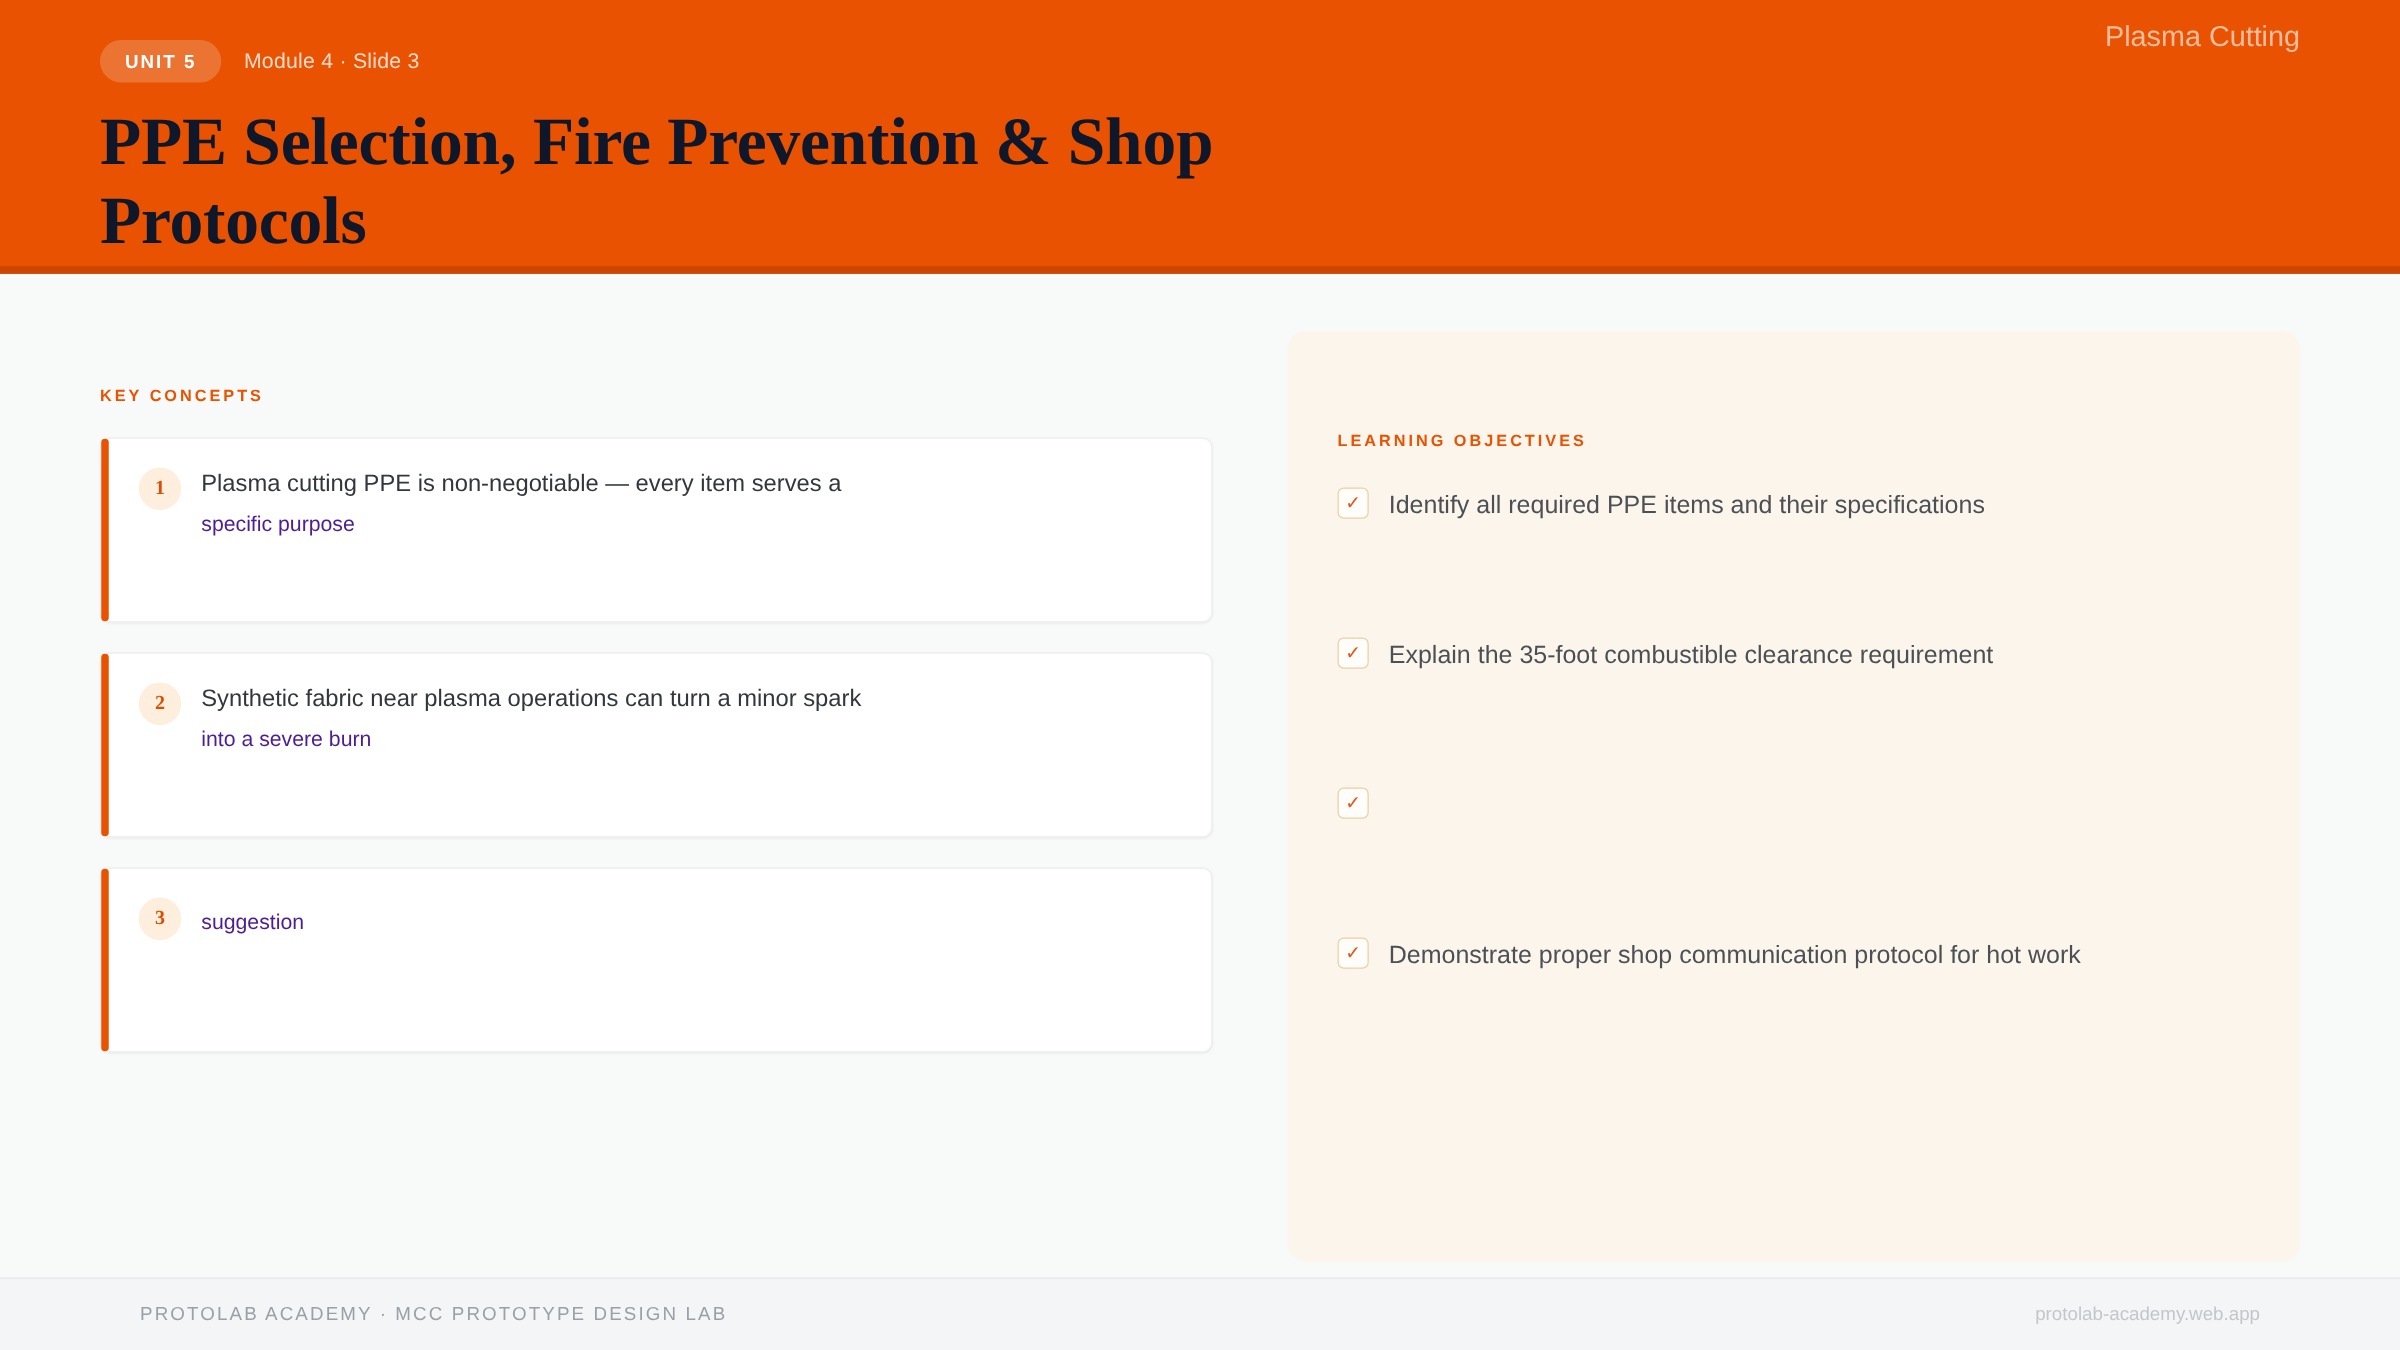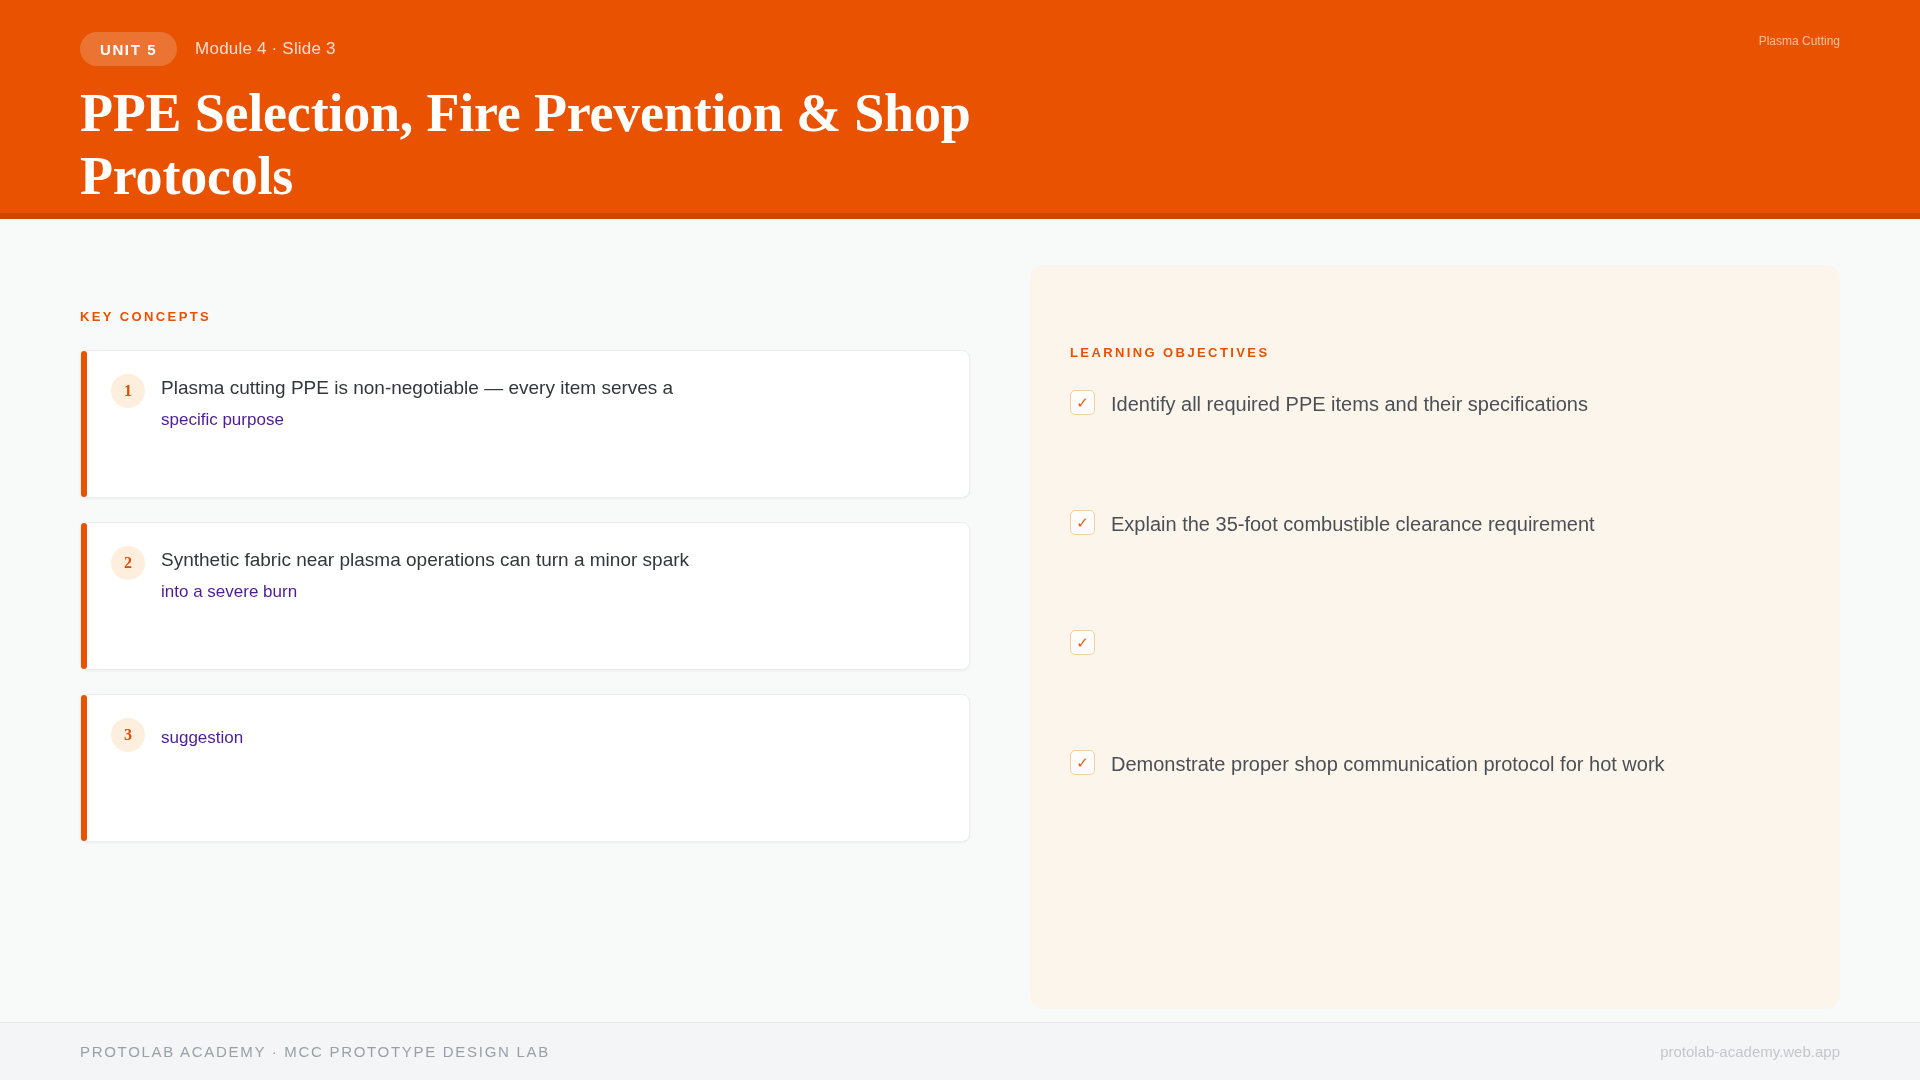--- a/index.html
+++ b/index.html
@@ -67,29 +67,29 @@
   }
 
   .crumb {
     color: rgba(255, 255, 255, 0.80);
     font-size: 17px;
     letter-spacing: 0.2px;
   }
 
   .header-right {
     position: absolute;
-    top: 34px;
+    top: 16px;
     right: 80px;
     color: rgba(255, 255, 255, 0.62);
-    font-size: 12px;
+    font-size: 23px;
   }
 
   .slide-title {
     margin-top: 14px;
-    color: #ffffff;
+    color: #0f172a;
     font-family: "Liberation Serif", serif;
     font-weight: bold;
     font-size: 54px;
     line-height: 1.16;
     letter-spacing: -0.2px;
     max-width: 1000px;
   }
 
   
   .body-area {
@@ -228,21 +228,21 @@
 
   
   .footer {
     flex: 0 0 auto;
     height: 58px;
     border-top: 1px solid #e6e8ea;
     background: #f4f5f6;
     display: flex;
     align-items: center;
     justify-content: space-between;
-    padding: 0 80px;
+    padding: 0 112px;
   }
 
   .footer-left {
     color: #9aa0a6;
     font-size: 15px;
     letter-spacing: 1.7px;
   }
 
   .footer-right {
     color: #c3c7cb;

